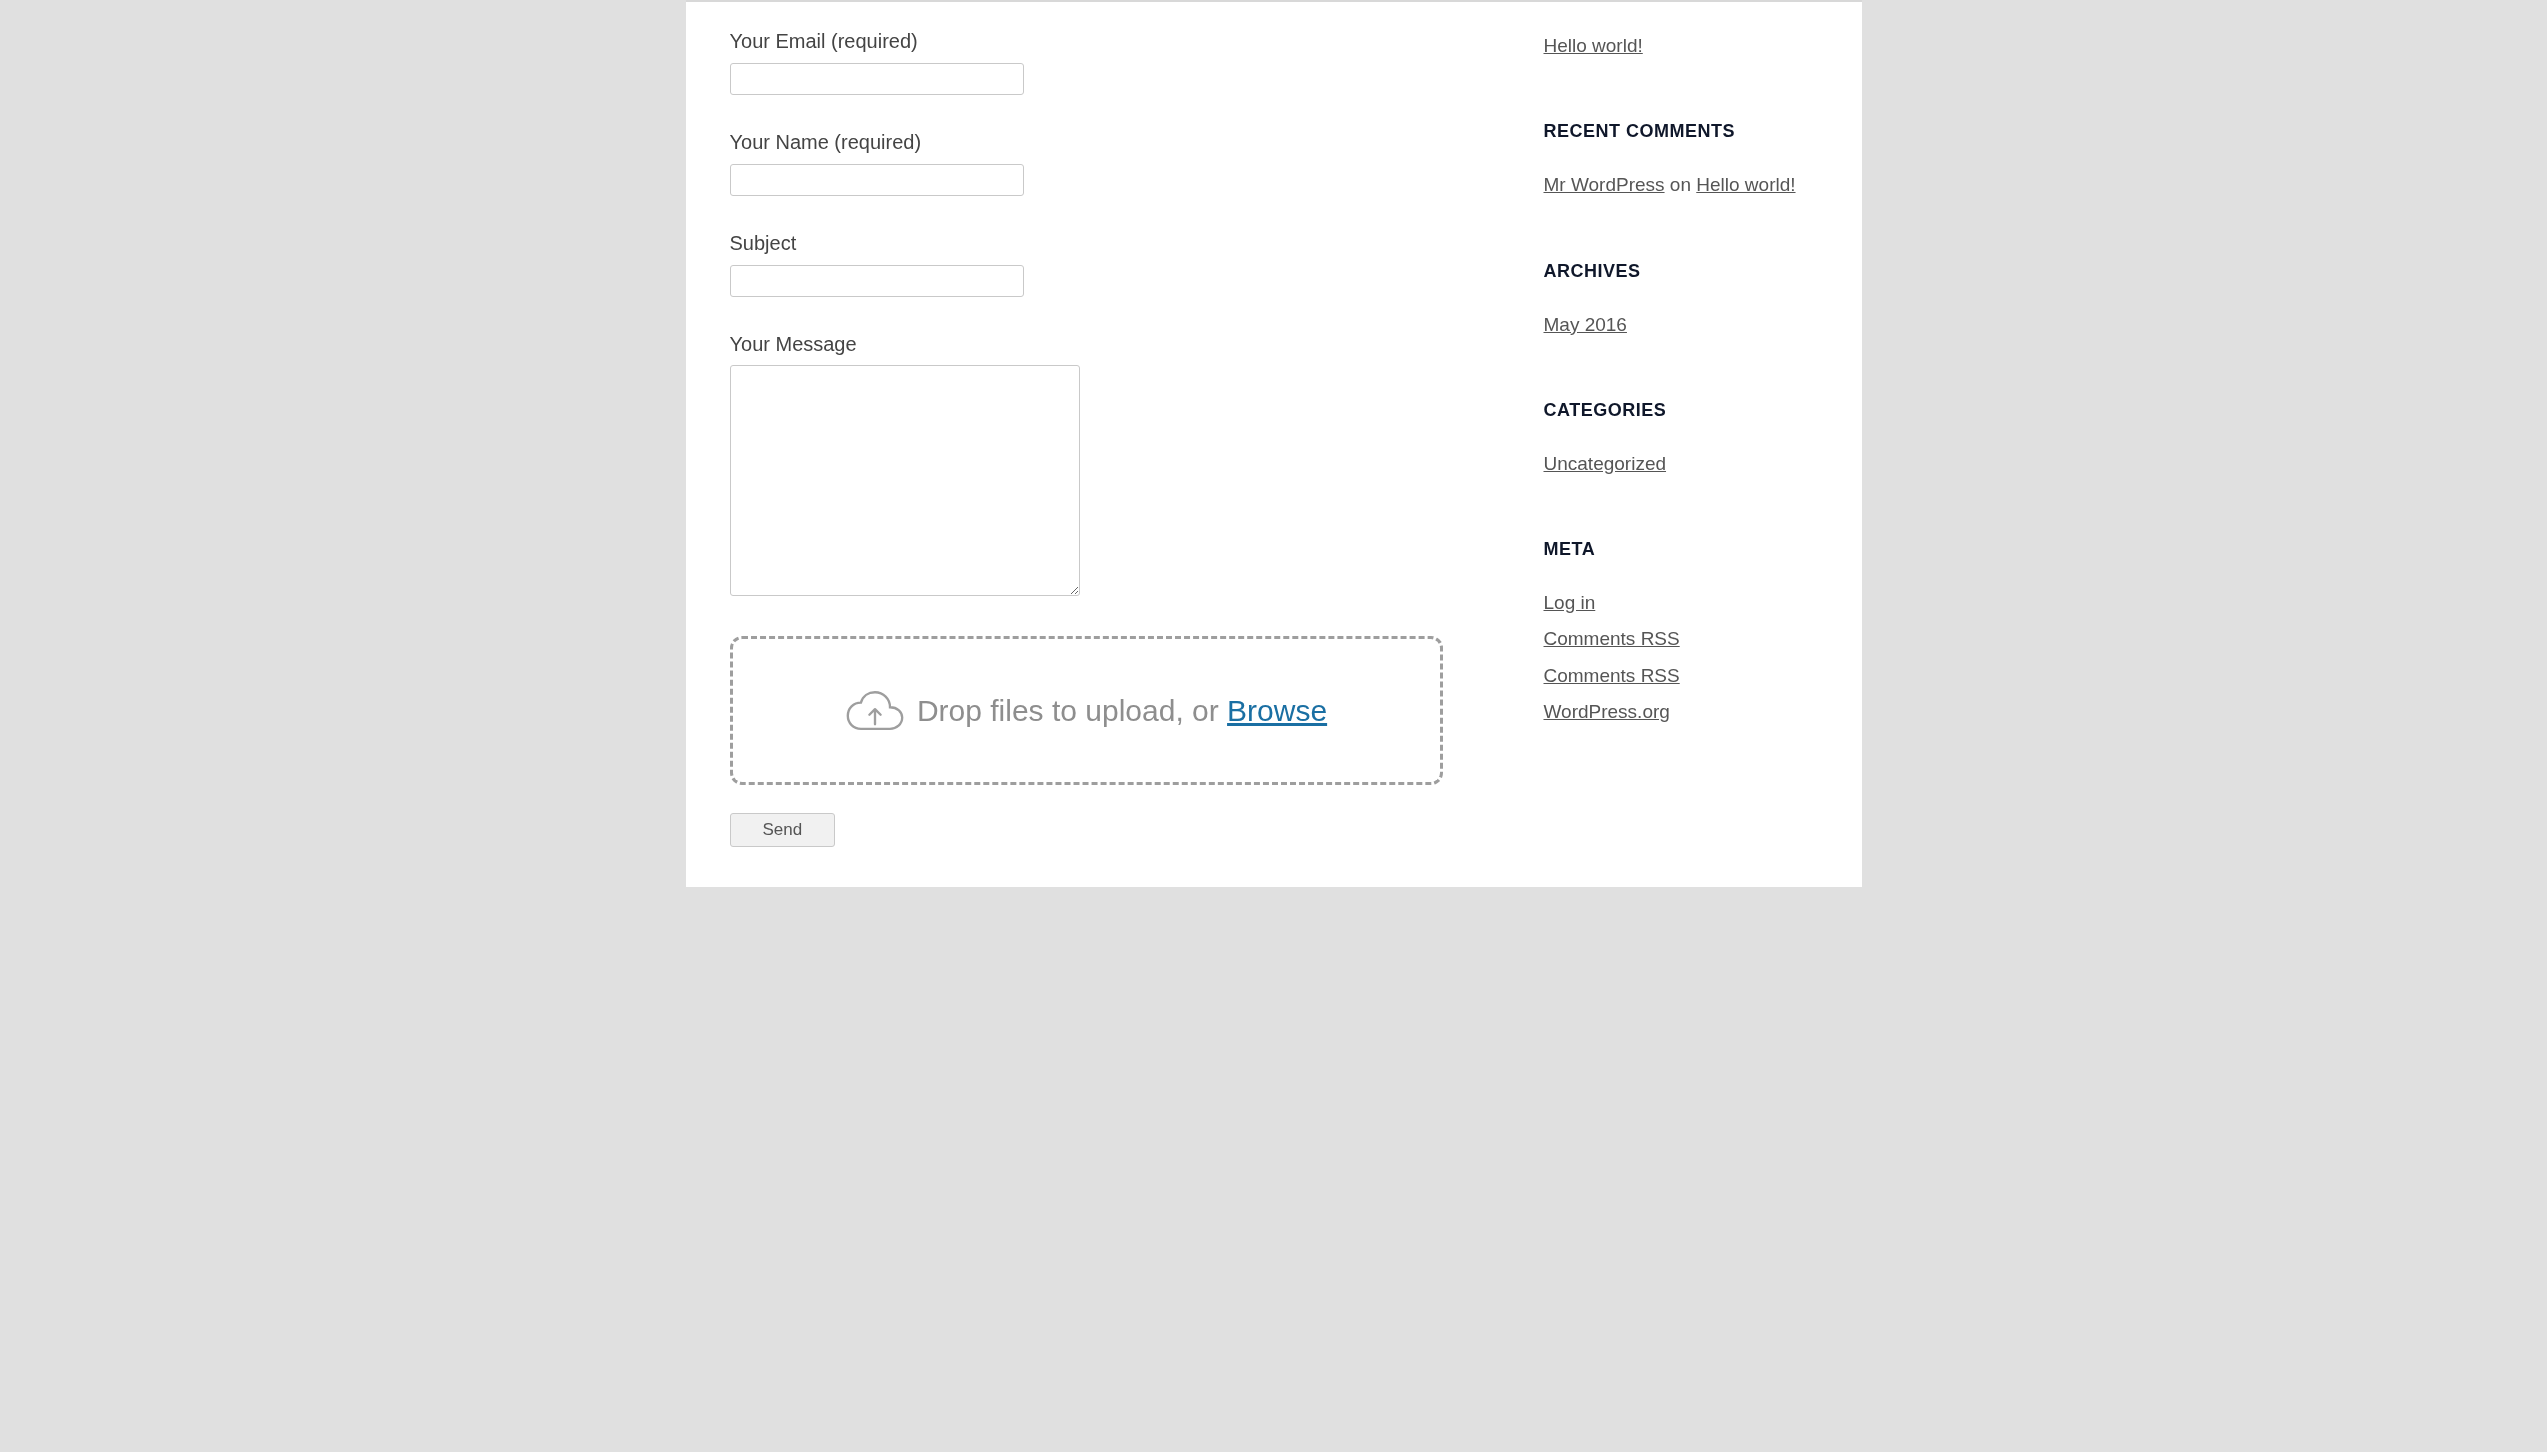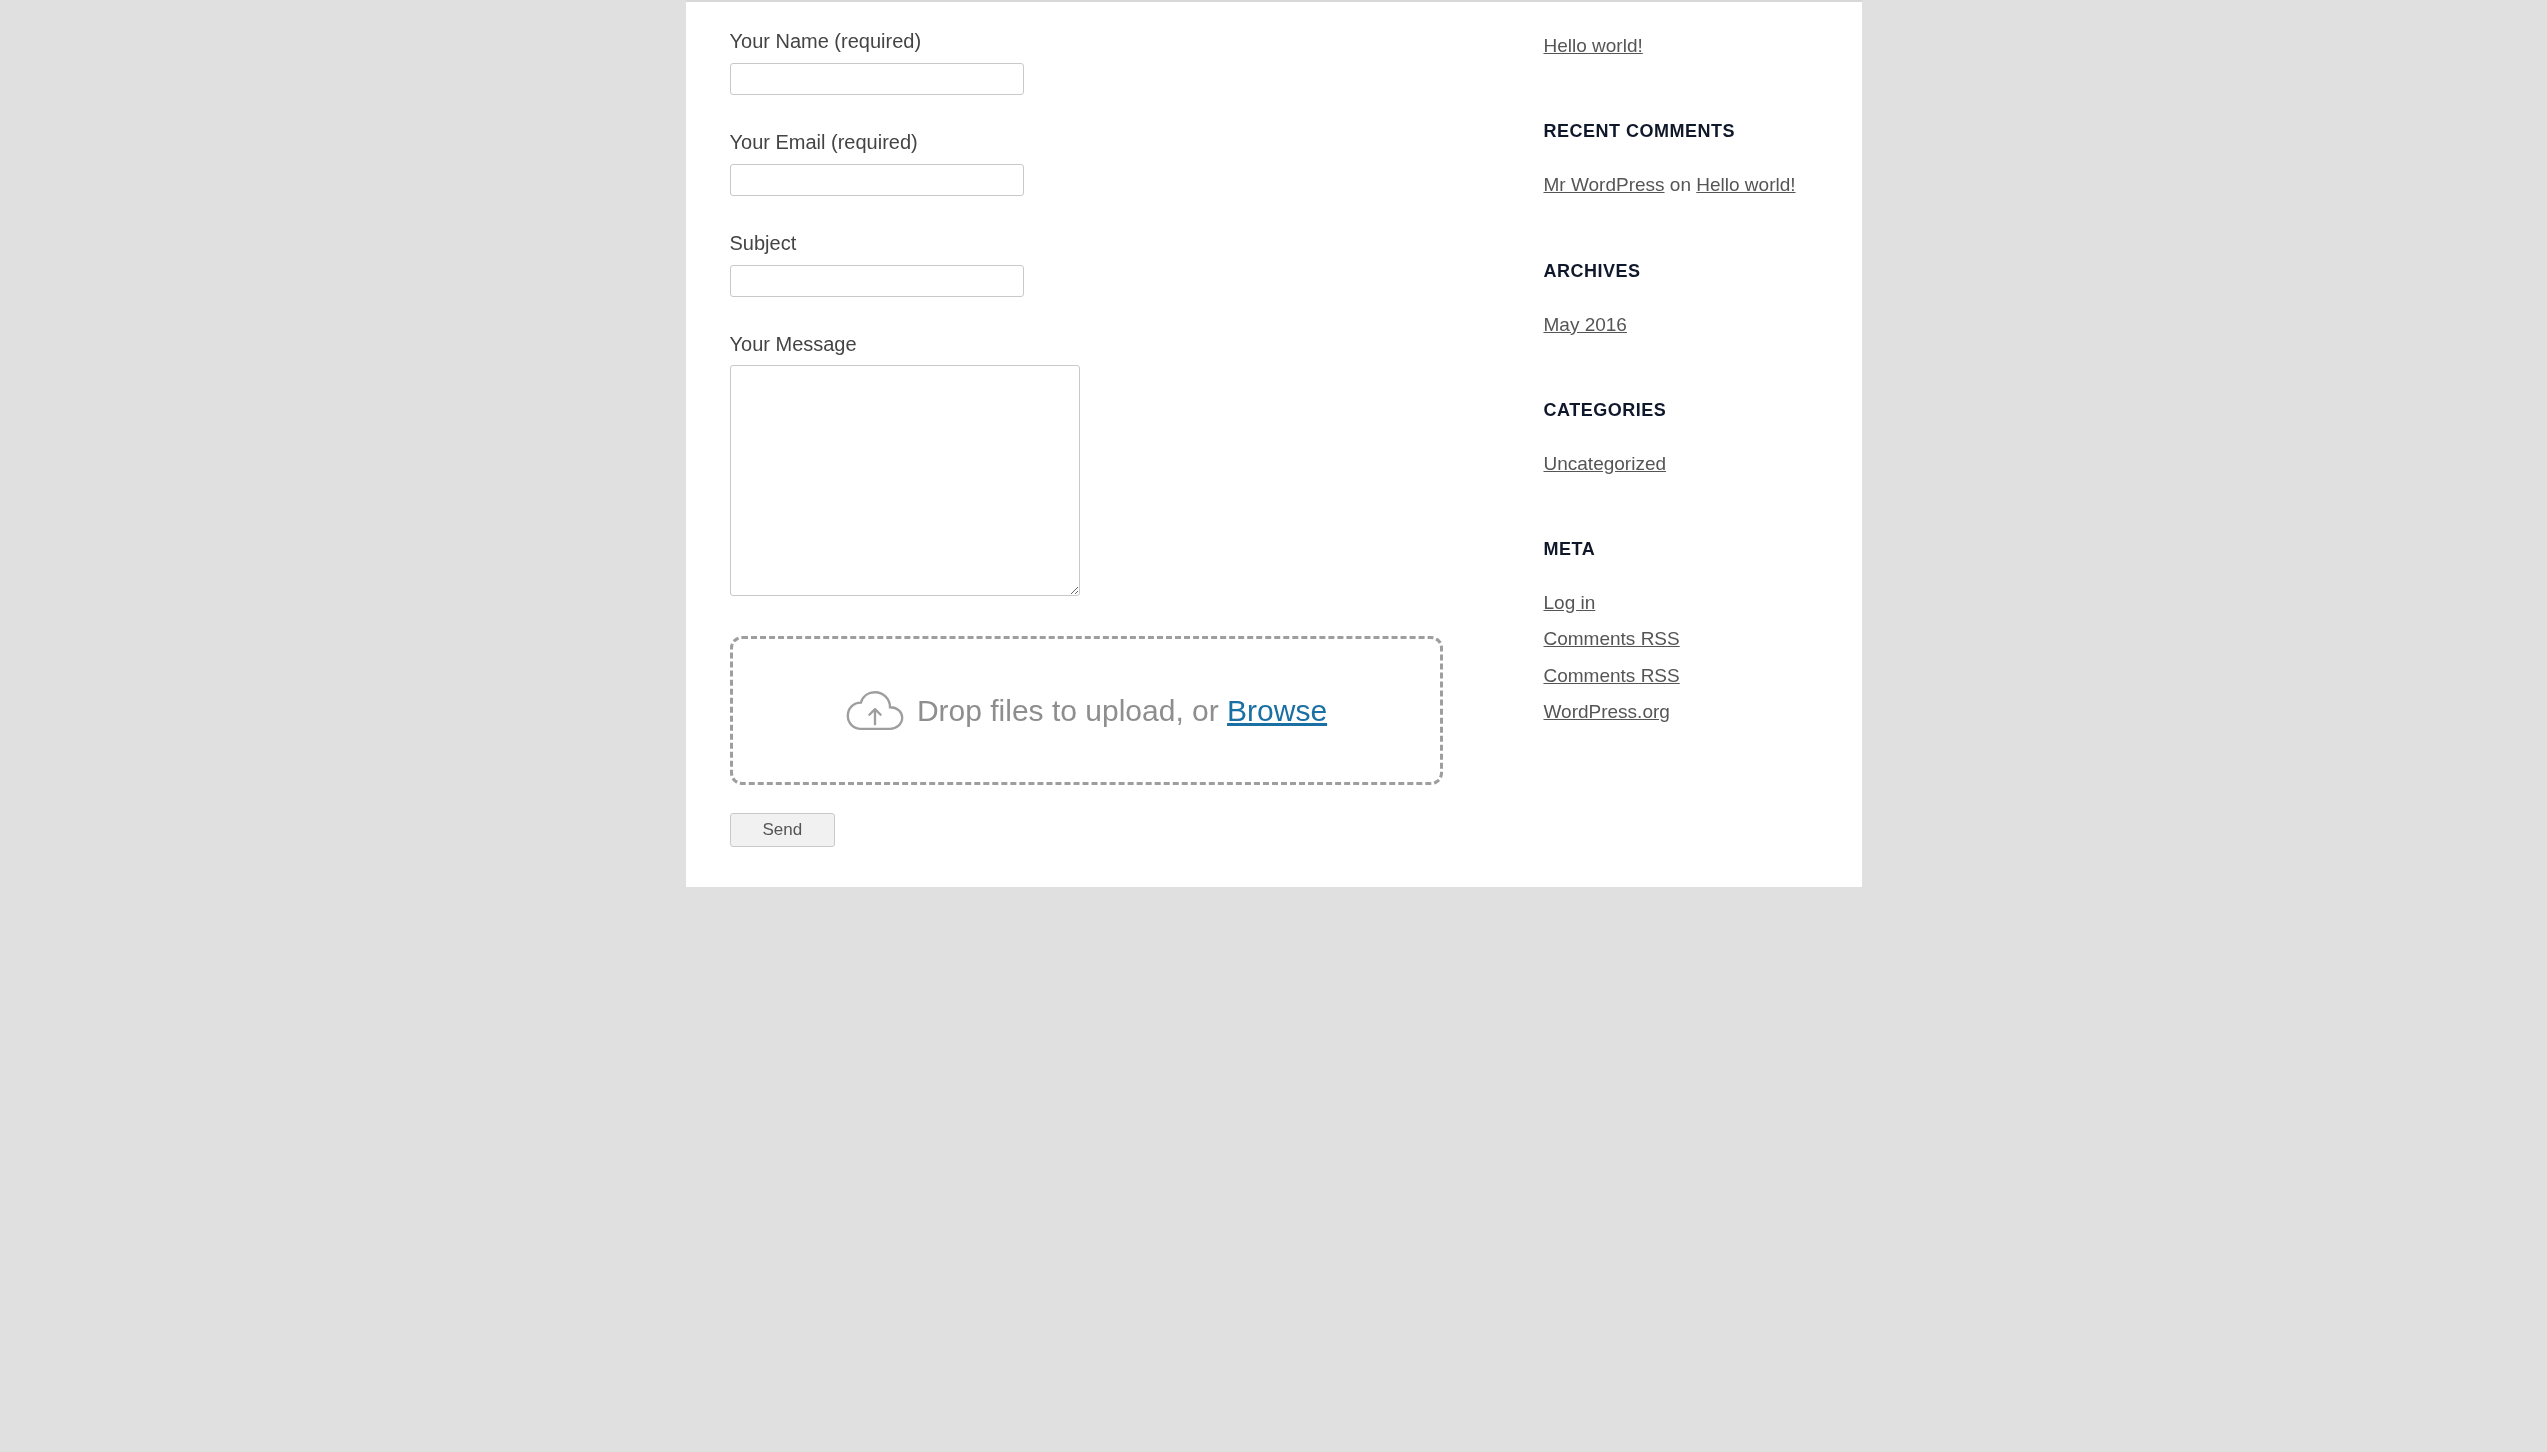--- a/index.html
+++ b/index.html
@@ -112,26 +112,26 @@
     .widget-list li { margin-bottom: 4px; }
     .recent-post-item { margin-bottom: 56px; }
   </style>
 </head>
 <body>
 
 <div class="page-wrap">
   <div class="main">
 
     <div class="form-group">
-      <label class="form-label">Your Name (required)</label>
+      <label class="form-label">Your Email (required)</label>
       <input type="text" class="text-input" style="">
     </div>
 
     <div class="form-group">
-      <label class="form-label">Your Email (required)</label>
+      <label class="form-label">Your Name (required)</label>
       <input type="text" class="text-input" style="">
     </div>
 
     <div class="form-group">
       <label class="form-label">Subject</label>
       <input type="text" class="text-input" style="">
     </div>
 
     <div class="form-group">
       <label class="form-label">Your Message</label>

